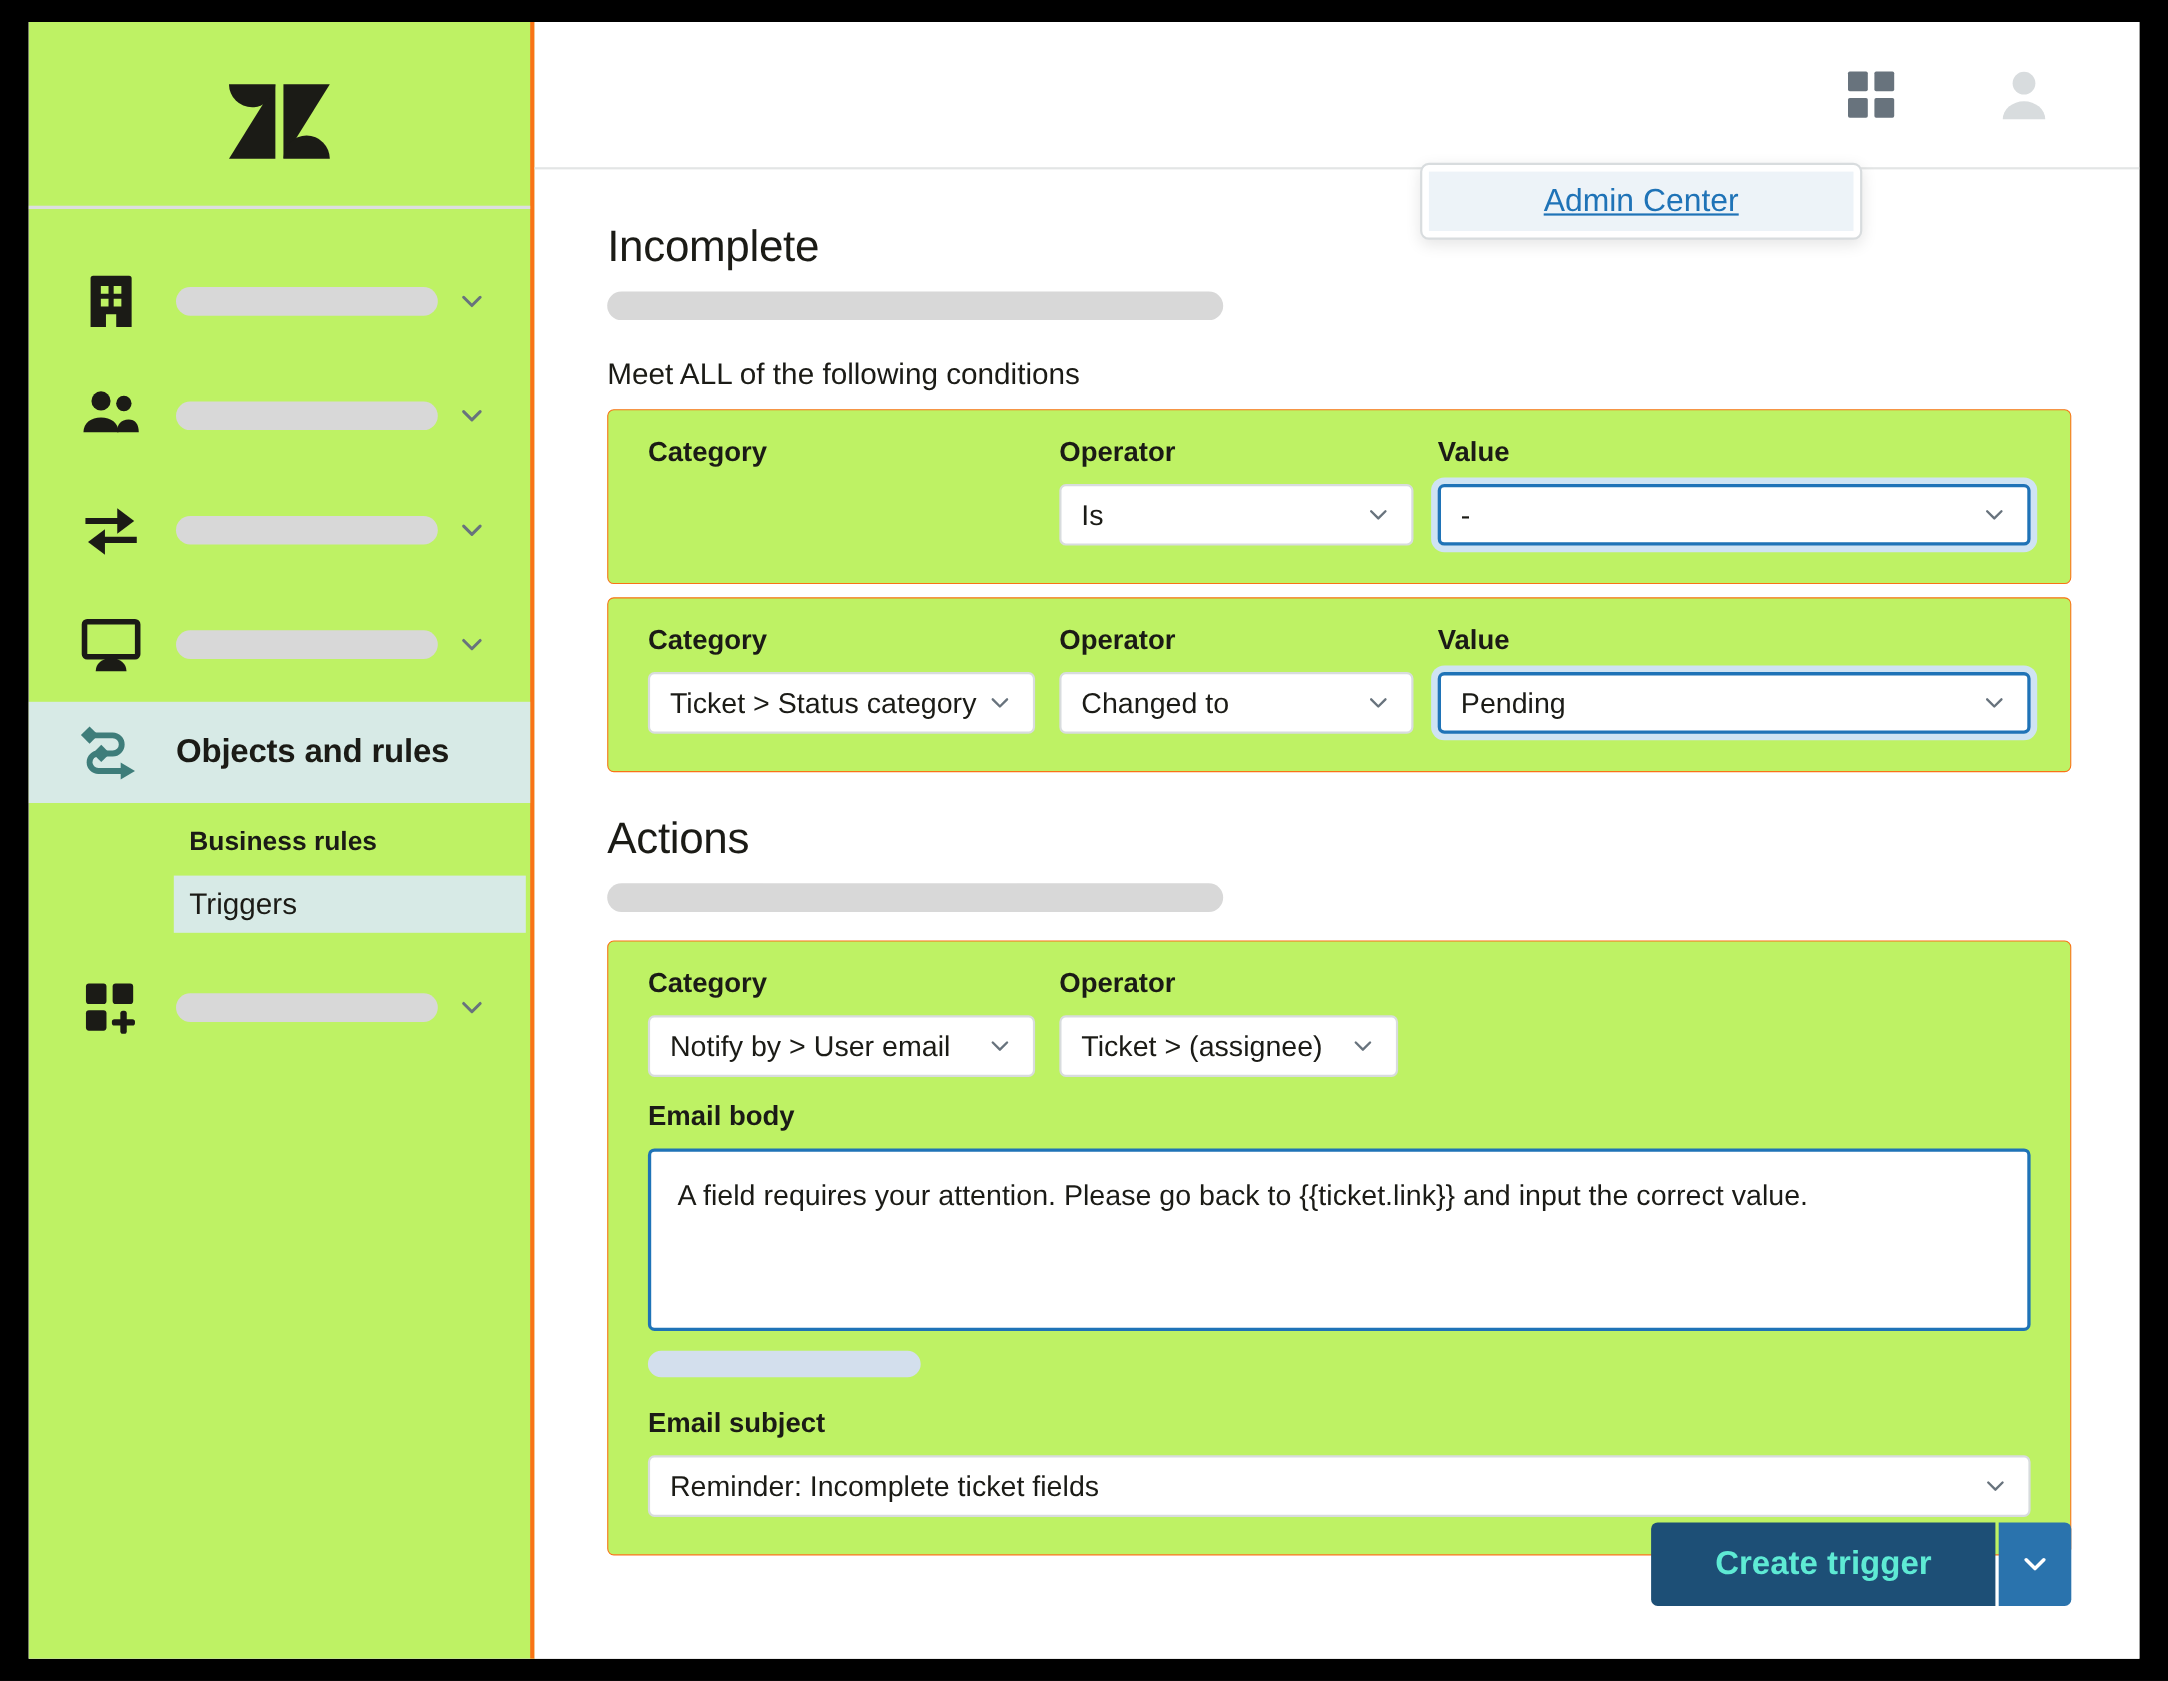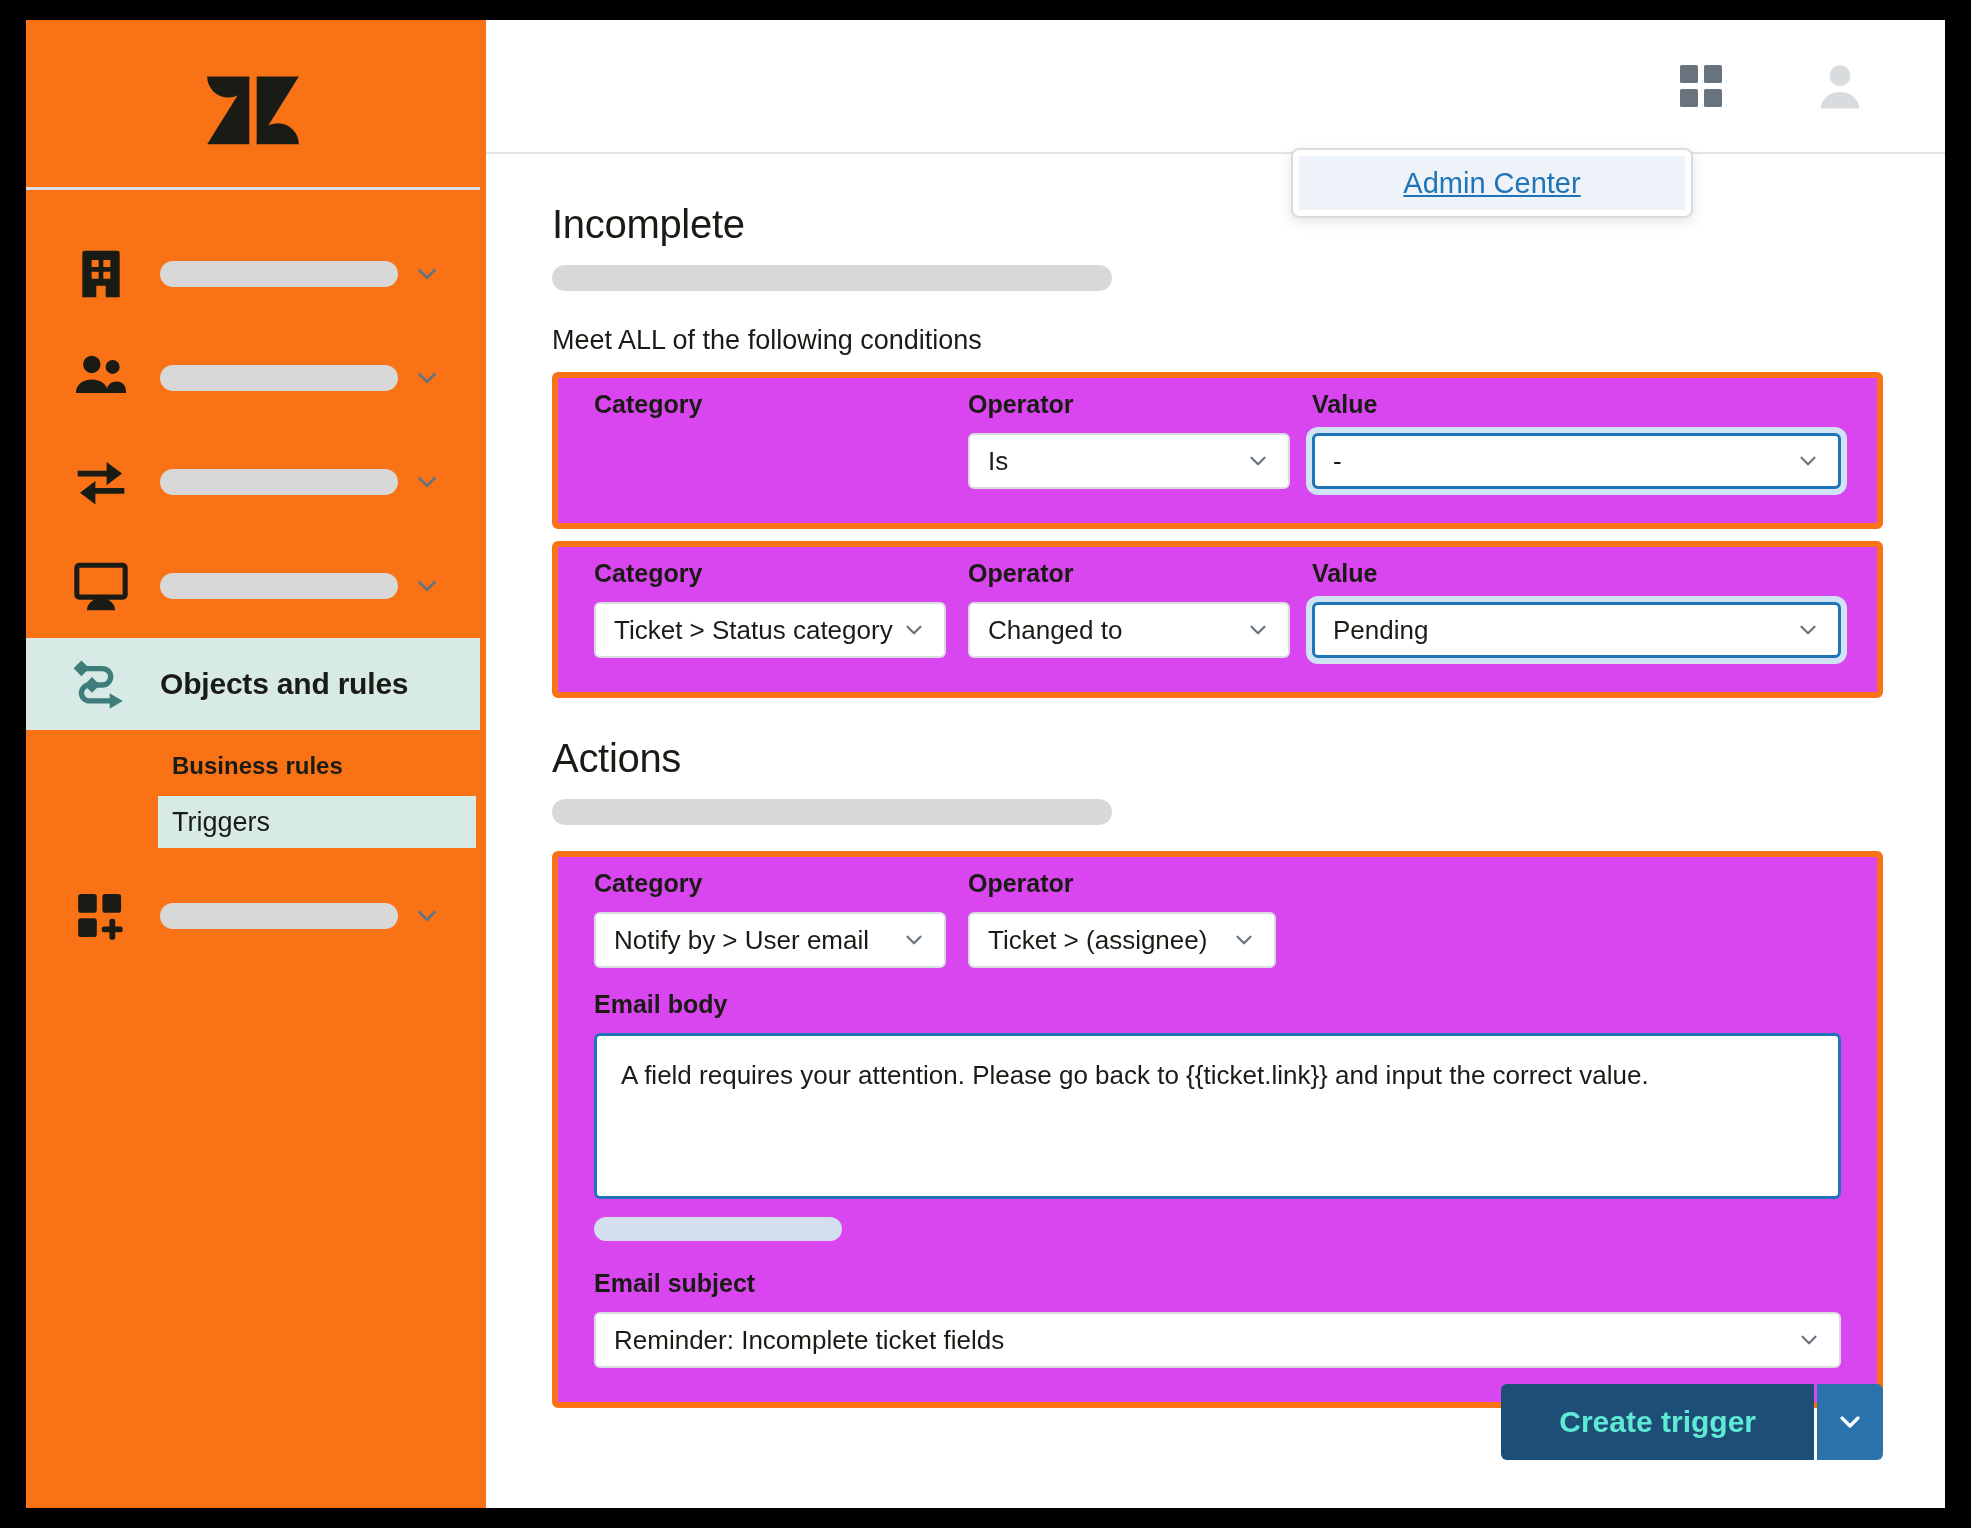--- a/index.html
+++ b/index.html
@@ -15,22 +15,22 @@
     width: 1919px; height: 1488px;
     background: #ffffff;
     overflow: hidden;
     display: flex;
   }
 
   
   .sidebar {
     width: 460px;
     height: 100%;
-    background: #f97316;
-    border-right: 6px solid #f97316;
+    background: #bef264;
+    border-right: 4px solid #f97316;
     flex: 0 0 460px;
     position: relative;
   }
   .logo-area {
     height: 170px;
     display: flex;
     align-items: center;
     justify-content: center;
     border-bottom: 3px solid #dcdedf;
   }
@@ -162,25 +162,25 @@
     background: #d8d8d8;
     margin-top: 18px;
   }
   .subtle-note {
     font-size: 27px;
     color: #1b1b16;
     margin-top: 34px;
   }
 
   .card {
-    border: 6px solid #f97316;
+    border: 1px solid #f97316;
     border-radius: 6px;
-    background: #d946ef;
+    background: #bef264;
     margin-top: 16px;
-    padding: 12px 36px 34px 36px;
+    padding: 24px 36px 34px 36px;
   }
   .card + .card { margin-top: 12px; }
 
   .row { display: flex; gap: 22px; }
   .field { display: flex; flex-direction: column; }
   .field-label {
     font-size: 25px;
     font-weight: bold;
     color: #1b1b16;
     margin-bottom: 14px;

